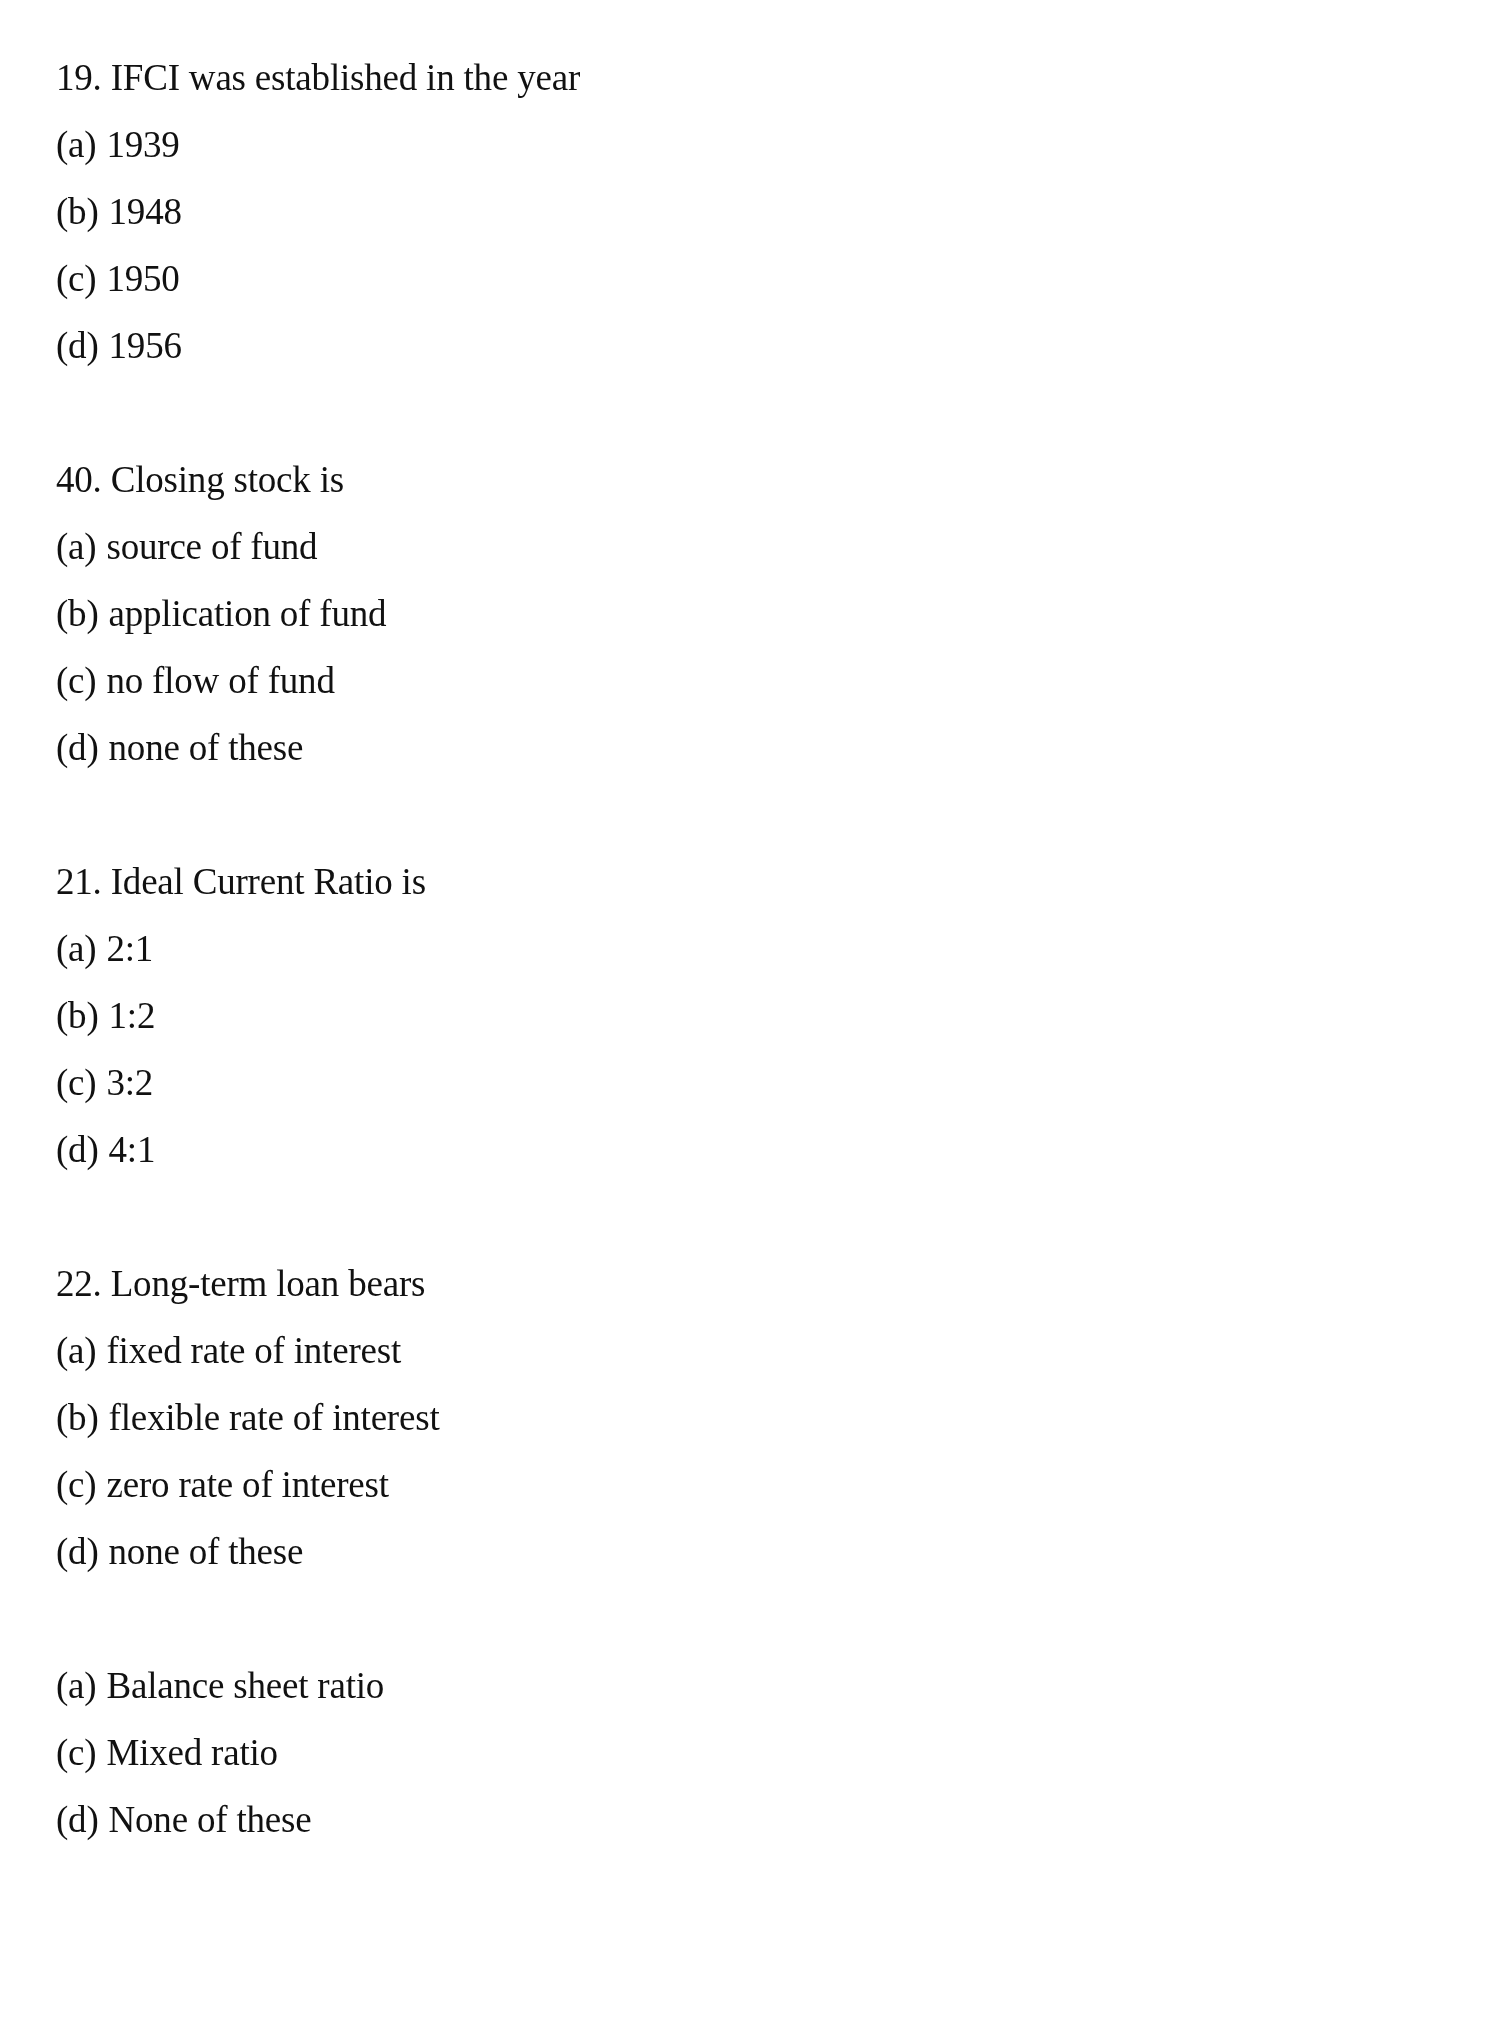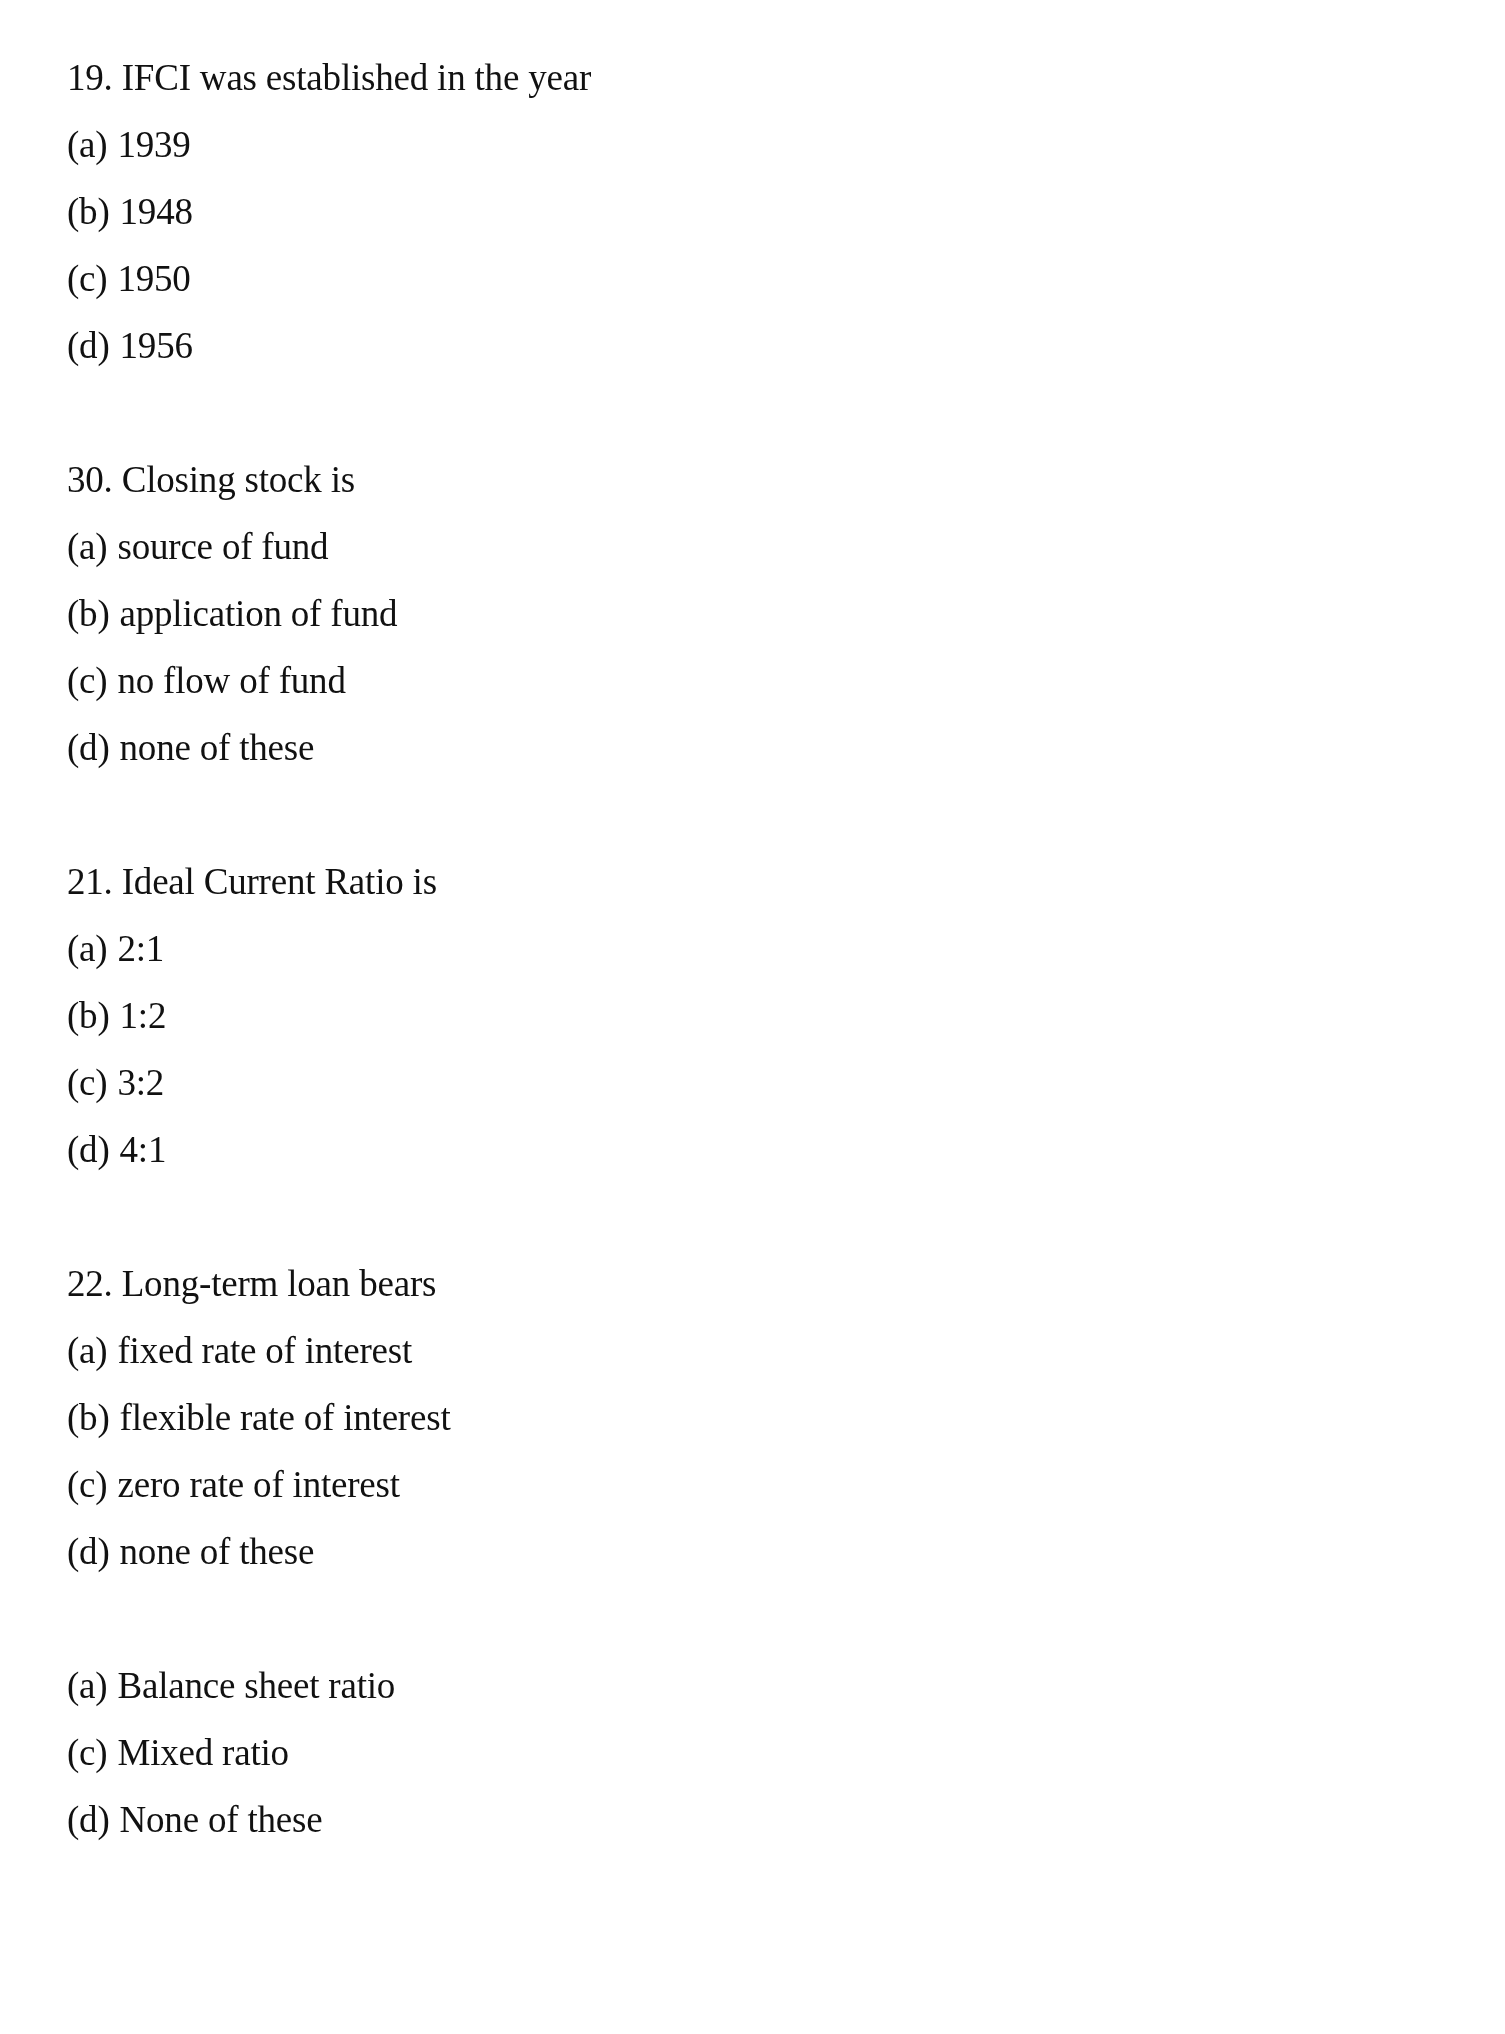--- a/index.html
+++ b/index.html
@@ -16,21 +16,20 @@
       color: #111111;
     }
     .page {
       position: absolute;
       left: 56px;
       top: 55px;
       width: 1400px;
     }
     .question {
       height: 402px;
-      margin-left: 11px;
     }
     .line {
       height: 67px;
       line-height: 46px;
       font-size: 37px;
       white-space: nowrap;
       letter-spacing: -0.2px;
     }
     .opt-label { margin-right: 10px; }
   </style>
@@ -41,21 +40,21 @@
 
   <div class="question">
     <div class="line"><span>19.</span> <span>IFCI was established in the year</span></div>
     <div class="line"><span class="opt-label">(a)</span><span>1939</span></div>
     <div class="line"><span class="opt-label">(b)</span><span>1948</span></div>
     <div class="line"><span class="opt-label">(c)</span><span>1950</span></div>
     <div class="line"><span class="opt-label">(d)</span><span>1956</span></div>
   </div>
 
   <div class="question">
-    <div class="line"><span>30.</span> <span>Closing stock is</span></div>
+    <div class="line"><span>40.</span> <span>Closing stock is</span></div>
     <div class="line"><span class="opt-label">(a)</span><span>source of fund</span></div>
     <div class="line"><span class="opt-label">(b)</span><span>application of fund</span></div>
     <div class="line"><span class="opt-label">(c)</span><span>no flow of fund</span></div>
     <div class="line"><span class="opt-label">(d)</span><span>none of these</span></div>
   </div>
 
   <div class="question">
     <div class="line"><span>21.</span> <span>Ideal Current Ratio is</span></div>
     <div class="line"><span class="opt-label">(a)</span><span>2:1</span></div>
     <div class="line"><span class="opt-label">(b)</span><span>1:2</span></div>

